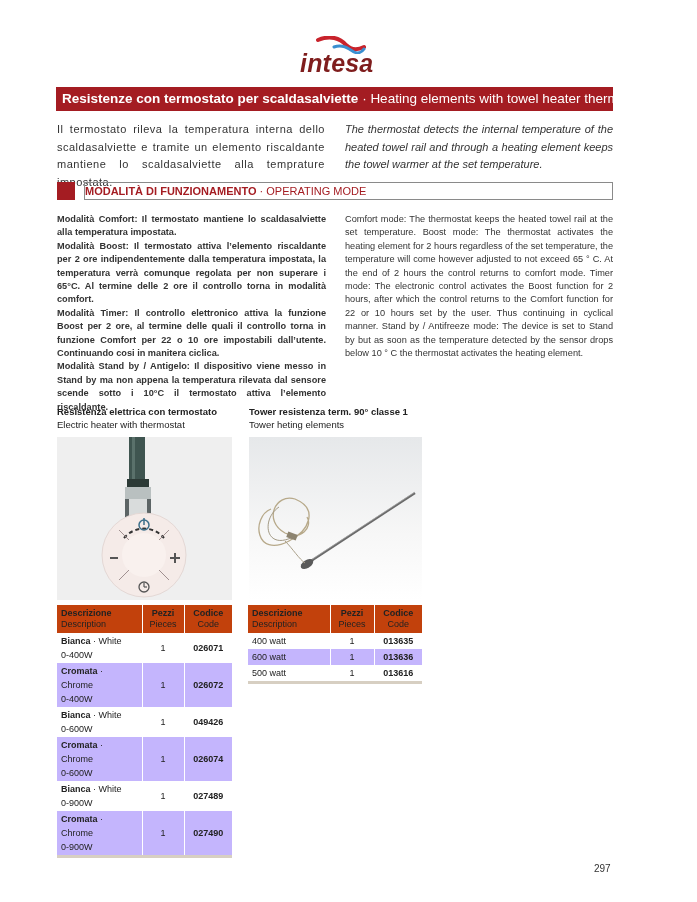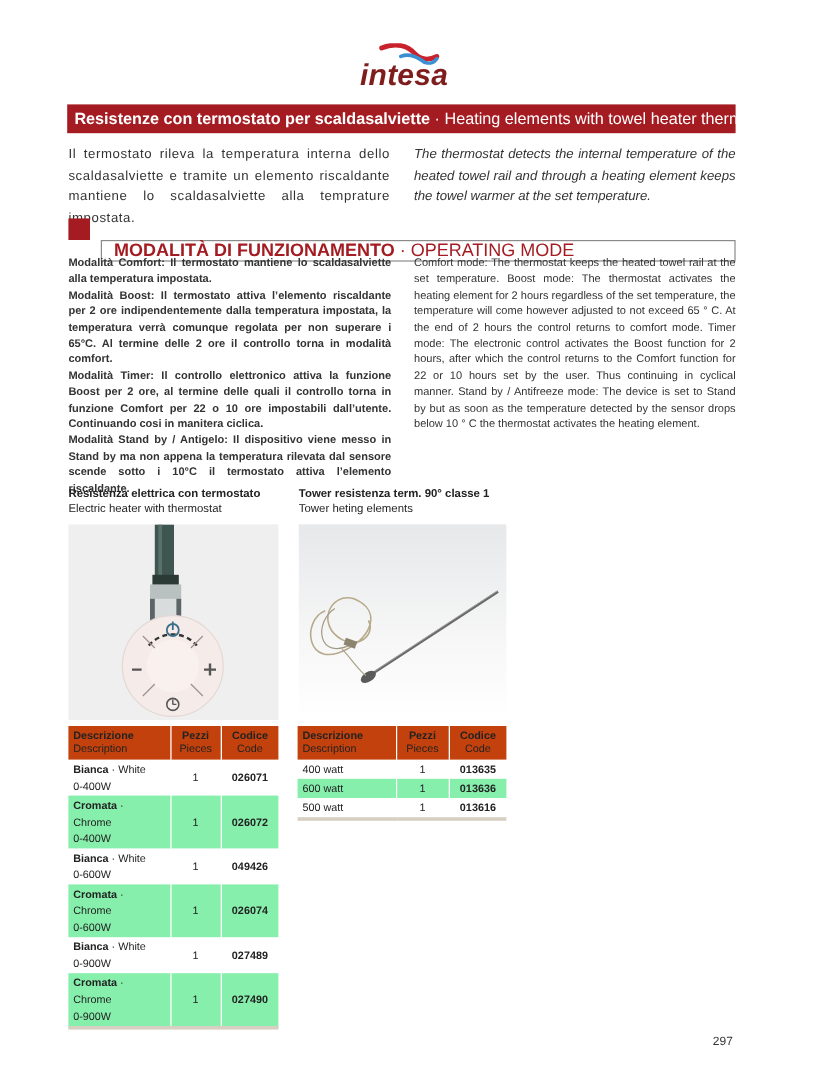--- a/index.html
+++ b/index.html
@@ -11,21 +11,21 @@
   .logo-text { position: absolute; left: 4px; top: 13px; font-size: 25px; font-weight: bold; font-style: italic; color: #7f1d1d; letter-spacing: 0.2px; }
 
   .title-banner { position: absolute; left: 56px; top: 87px; width: 557px; height: 24px; background: #a41c22; color: #fff; font-size: 13.5px; line-height: 24px; padding-left: 6px; white-space: nowrap; overflow: hidden; }
   .title-banner b { font-weight: bold; }
   .title-banner .light { font-weight: normal; }
 
   .intro-it { position: absolute; left: 57px; top: 121px; width: 268px; font-size: 11px; line-height: 17.5px; text-align: justify; color: #333; letter-spacing: 0.5px; }
   .intro-en { position: absolute; left: 345px; top: 121px; width: 268px; font-size: 11px; line-height: 17.5px; font-style: italic; color: #333; text-align: justify; }
 
   .section-square { position: absolute; left: 57px; top: 182px; width: 18px; height: 18px; background: #a41c22; }
-  .section-box { position: absolute; left: 84px; top: 200px; width: 529px; height: 18px; border: 1px solid #8a8a8a; font-size: 15px; line-height: 16px; padding-left: 10px; color: #a41c22; }
+  .section-box { position: absolute; left: 84px; top: 182px; width: 529px; height: 18px; border: 1px solid #8a8a8a; font-size: 11px; line-height: 16px; padding-left: 0; color: #a41c22; }
   .section-box b { font-weight: bold; }
 
   .modes-it { position: absolute; left: 57px; top: 213px; width: 269px; font-size: 9.2px; line-height: 13.4px; font-weight: bold; color: #333; text-align: justify; }
   .modes-en { position: absolute; left: 345px; top: 213px; width: 268px; font-size: 9.2px; line-height: 13.4px; color: #333; text-align: justify; }
   .modes-it p, .modes-en p { margin: 0; }
 
   .prod-title { position: absolute; font-size: 9.5px; line-height: 13px; color: #222; }
   .prod-title .bold { font-weight: bold; display: block; }
   .prod-title .sub { display: block; }
   .prod1-title { left: 57px; top: 405px; }
@@ -37,21 +37,21 @@
 
   table.spec { position: absolute; border-collapse: collapse; font-size: 9px; color: #222; }
   table.spec th { background: #c2410c; font-weight: normal; text-align: left; padding: 3px 4px; line-height: 11px; vertical-align: middle; border-right: 1px solid #fff; }
   table.spec th:last-child { border-right: none; }
   table.spec th b { font-weight: bold; display: block; }
   table.spec th.c { text-align: center; }
   table.spec td { padding: 1px 4px; line-height: 14px; vertical-align: middle; border-right: 1px solid #fff; }
   table.spec td:last-child { border-right: none; }
   table.spec td.c { text-align: center; }
   table.spec td.code { font-weight: bold; text-align: center; }
-  table.spec tr.alt td { background: #86efac; }
+  table.spec tr.alt td { background: #c4b5fd; }
   table.spec tr.last td { border-bottom: 3px solid #d7cfc2; }
   table.spec td b { font-weight: bold; }
   .t1 { left: 57px; top: 605px; width: 175px; }
   .t1 col.c1 { width: 85px; } .t1 col.c2 { width: 42px; } .t1 col.c3 { width: 48px; }
   .t1 td { height: 28px; }
   .t2 { left: 248px; top: 605px; width: 174px; }
   .t2 col.c1 { width: 82px; } .t2 col.c2 { width: 44px; } .t2 col.c3 { width: 48px; }
   .t2 td { height: 16px; line-height: 14px; }
 
   .page-num { position: absolute; left: 594px; top: 863px; font-size: 10px; color: #333; }

